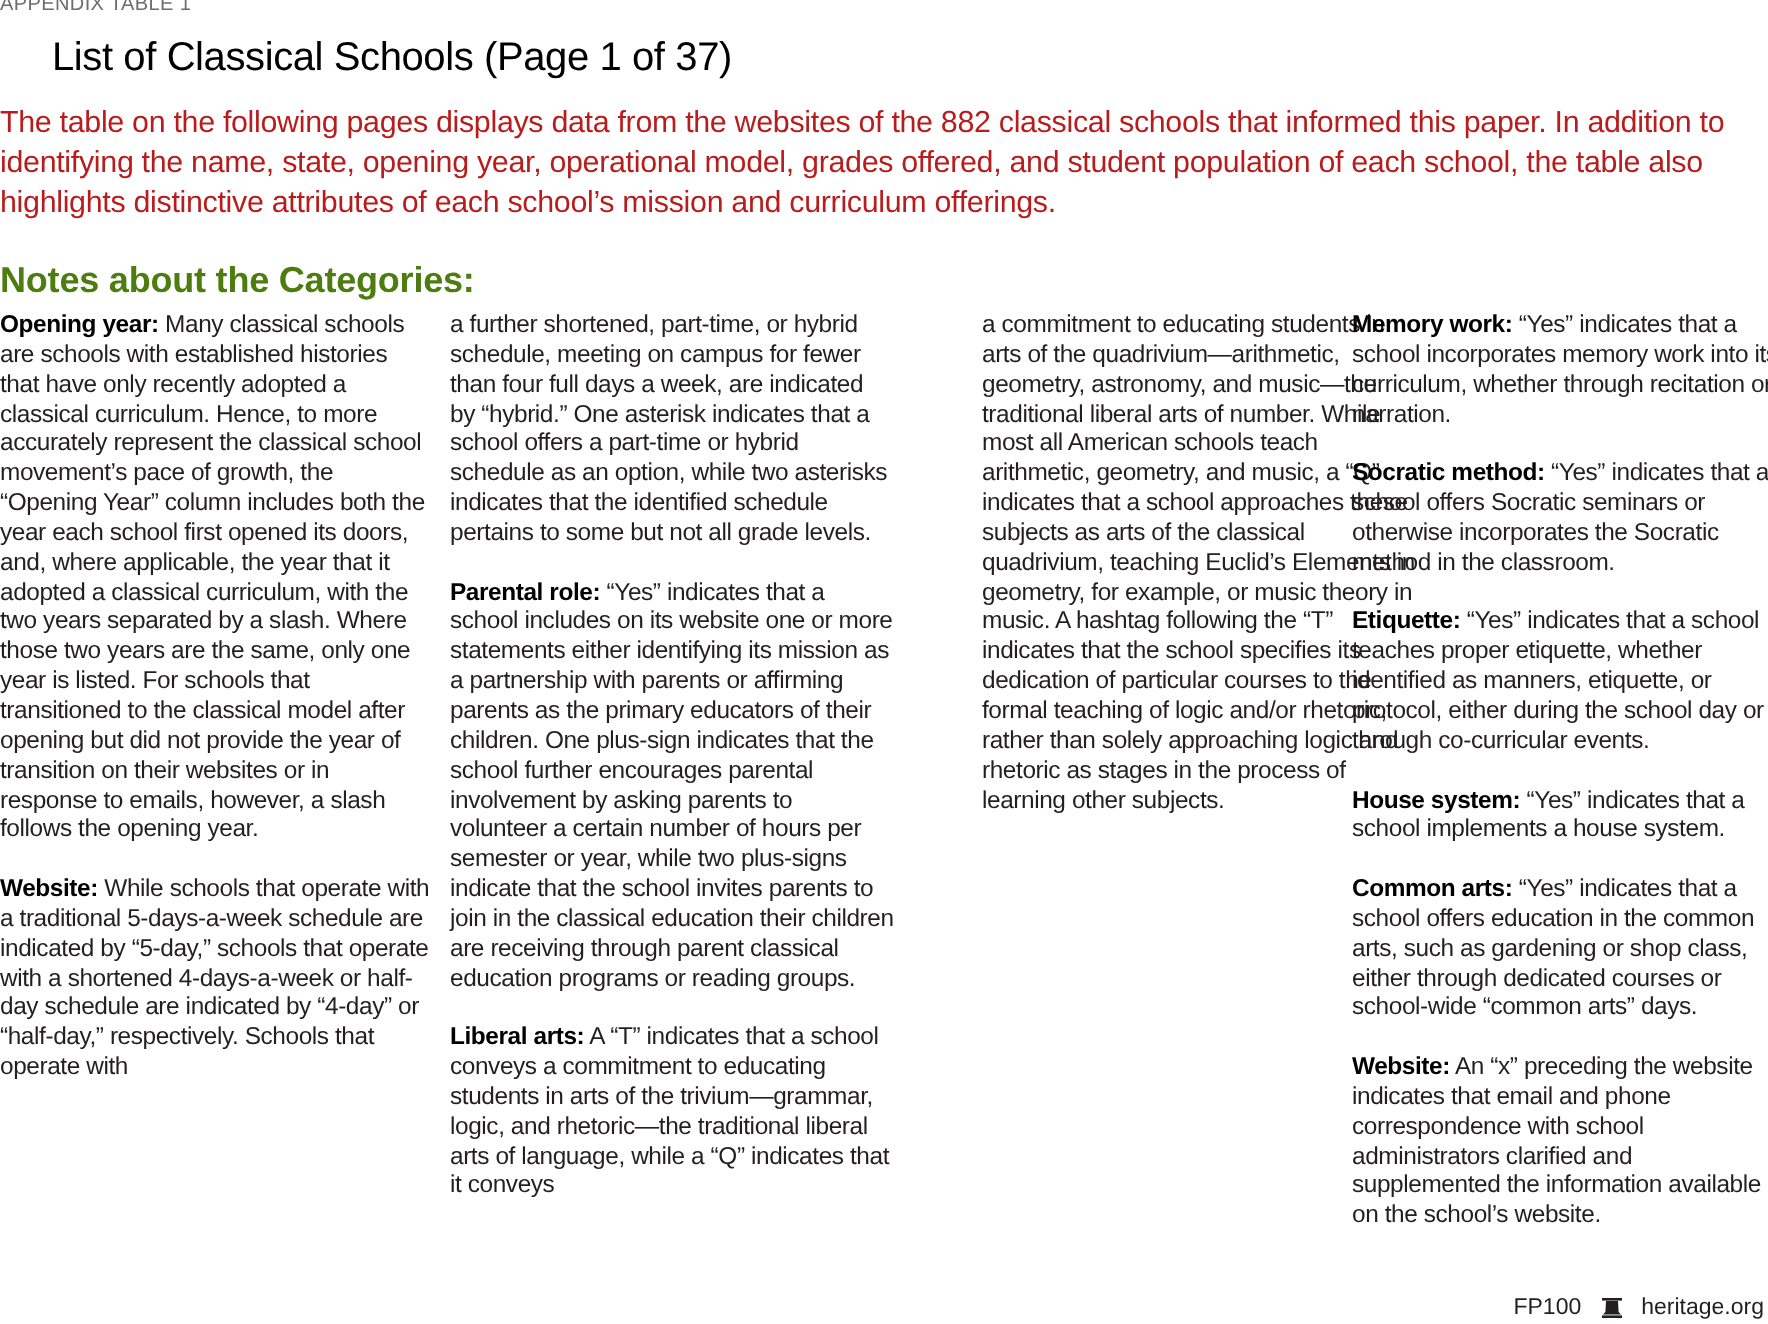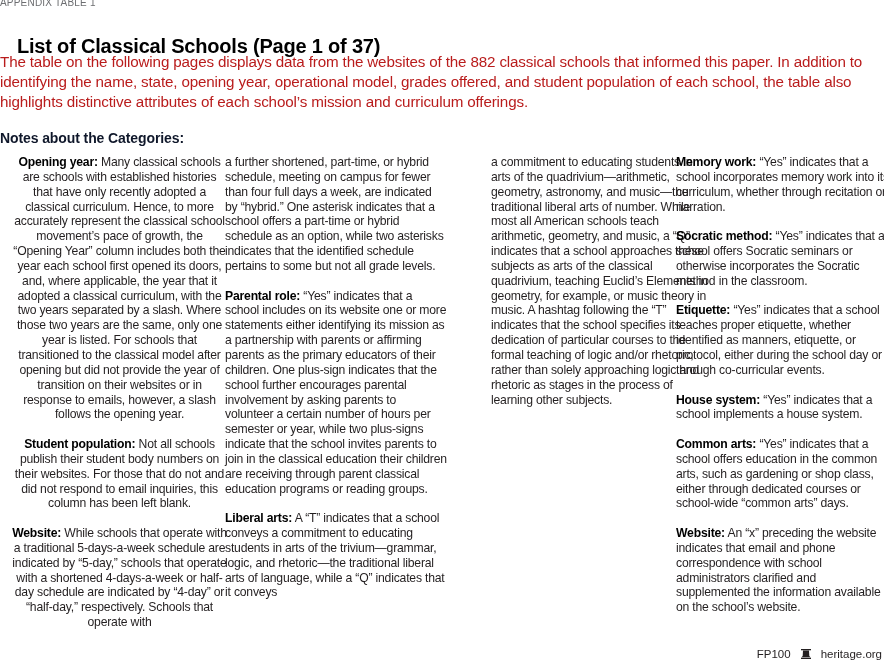--- a/index.html
+++ b/index.html
@@ -5,41 +5,42 @@
   html, body { margin: 0; padding: 0; background: #ffffff; }
   body {
     width: 884px; height: 662px; overflow: hidden; position: relative;
     font-family: "Liberation Sans", sans-serif; color: #231f20;
   }
   .appendix-label {
     position: absolute; left: 0; top: -3px;
     font-size: 10px; color: #6d6e71; letter-spacing: 0.2px;
   }
   .page-title {
-    position: absolute; left: 0; top: 18px; margin: 17px;
-    font-size: 20px; font-weight: bold; color: #000;
+    position: absolute; left: 0; top: 18px; margin: 0;
+    font-size: 20px; font-weight: normal; color: #000;
     letter-spacing: -0.2px;
+    padding-left: 26px;
   }
   .intro {
     position: absolute; left: 0; top: 52px; width: 880px; margin: 0;
     font-size: 15.2px; line-height: 20px; color: #b91c1c;
     letter-spacing: -0.15px;
   }
   .notes-heading {
     position: absolute; left: 0; top: 130px; margin: 0;
-    font-size: 14px; font-weight: bold; color: #0f172a; letter-spacing: -0.1px;
+    font-size: 18px; font-weight: bold; color: #4d7c0f; letter-spacing: -0.1px;
   }
   .col {
     position: absolute; top: 155px;
     font-size: 12.2px; line-height: 14.85px; color: #231f20;
     letter-spacing: -0.2px;
   }
   .col p { margin: 0 0 14.85px 0; }
   .col .term { font-weight: bold; color: #000; }
-  .col-1 { left: 12px; width: 215px; text-align: center; }
+  .col-1 { left: 0; width: 215px; }
   .col-2 { left: 225px; width: 222px; }
   .col-3 { left: 464px; width: 222px; margin-left: 27px; }
   .col-4 { left: 676px; width: 215px; }
   .footer {
     position: absolute; right: 2px; top: 648px;
     font-size: 11.5px; color: #231f20; display: flex; align-items: center; gap: 10px;
   }
   .bell-icon {
     display: inline-block; width: 10px; height: 10px; position: relative;
   }
@@ -49,21 +50,20 @@
 <body>
 
 <div class="appendix-label">APPENDIX TABLE 1</div>
 <h1 class="page-title">List of Classical Schools (Page 1 of 37)</h1>
 <p class="intro">The table on the following pages displays data from the websites of the 882 classical schools that informed this paper. In addition to identifying the name, state, opening year, operational model, grades offered, and student population of each school, the table also highlights distinctive attributes of each school’s mission and curriculum offerings.</p>
 
 <h2 class="notes-heading">Notes about the Categories:</h2>
 
 <div class="col col-1">
   <p><span class="term">Opening year:</span><span> Many classical schools are schools with established histories that have only recently adopted a classical curriculum. Hence, to more accurately represent the classical school movement’s pace of growth, the “Opening Year” column includes both the year each school first opened its doors, and, where applicable, the year that it adopted a classical curriculum, with the two years separated by a slash. Where those two years are the same, only one year is listed. For schools that transitioned to the classical model after opening but did not provide the year of transition on their websites or in response to emails, however, a slash follows the opening year.</span></p>
-  <p><span class="term">Student population:</span><span> Not all schools publish their student body numbers on their websites. For those that do not and did not respond to email inquiries, this column has been left blank.</span></p>
   <p><span class="term">Website:</span><span> While schools that operate with a traditional 5-days-a-week schedule are indicated by “5-day,” schools that operate with a shortened 4-days-a-week or half-day schedule are indicated by “4-day” or “half-day,” respectively. Schools that operate with</span></p>
 </div>
 
 <div class="col col-2">
   <p><span>a further shortened, part-time, or hybrid schedule, meeting on campus for fewer than four full days a week, are indicated by “hybrid.” One asterisk indicates that a school offers a part-time or hybrid schedule as an option, while two asterisks indicates that the identified schedule pertains to some but not all grade levels.</span></p>
   <p><span class="term">Parental role:</span><span> “Yes” indicates that a school includes on its website one or more statements either identifying its mission as a partnership with parents or affirming parents as the primary educators of their children. One plus-sign indicates that the school further encourages parental involvement by asking parents to volunteer a certain number of hours per semester or year, while two plus-signs indicate that the school invites parents to join in the classical education their children are receiving through parent classical education programs or reading groups.</span></p>
   <p><span class="term">Liberal arts:</span><span> A “T” indicates that a school conveys a commitment to educating students in arts of the trivium—grammar, logic, and rhetoric—the traditional liberal arts of language, while a “Q” indicates that it conveys</span></p>
 </div>
 
 <div class="col col-3">

